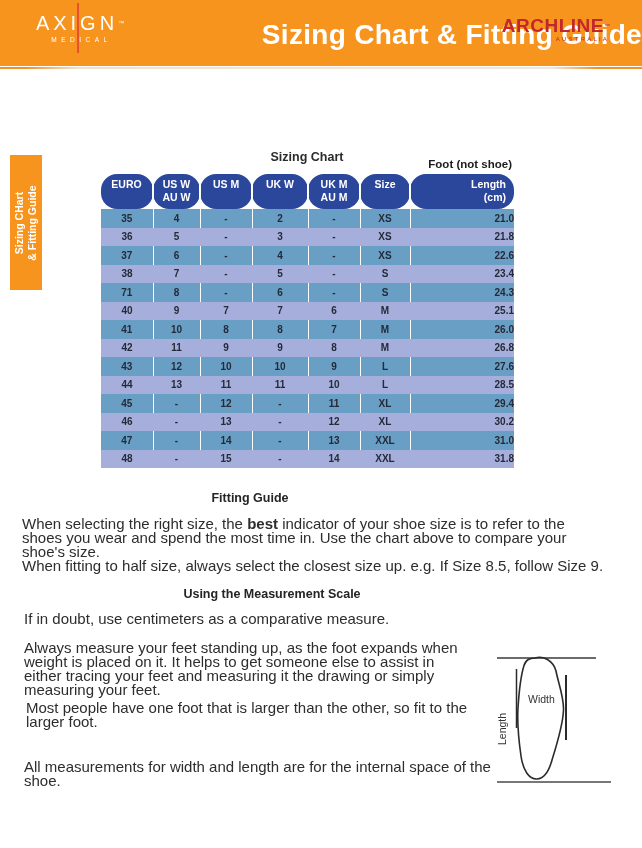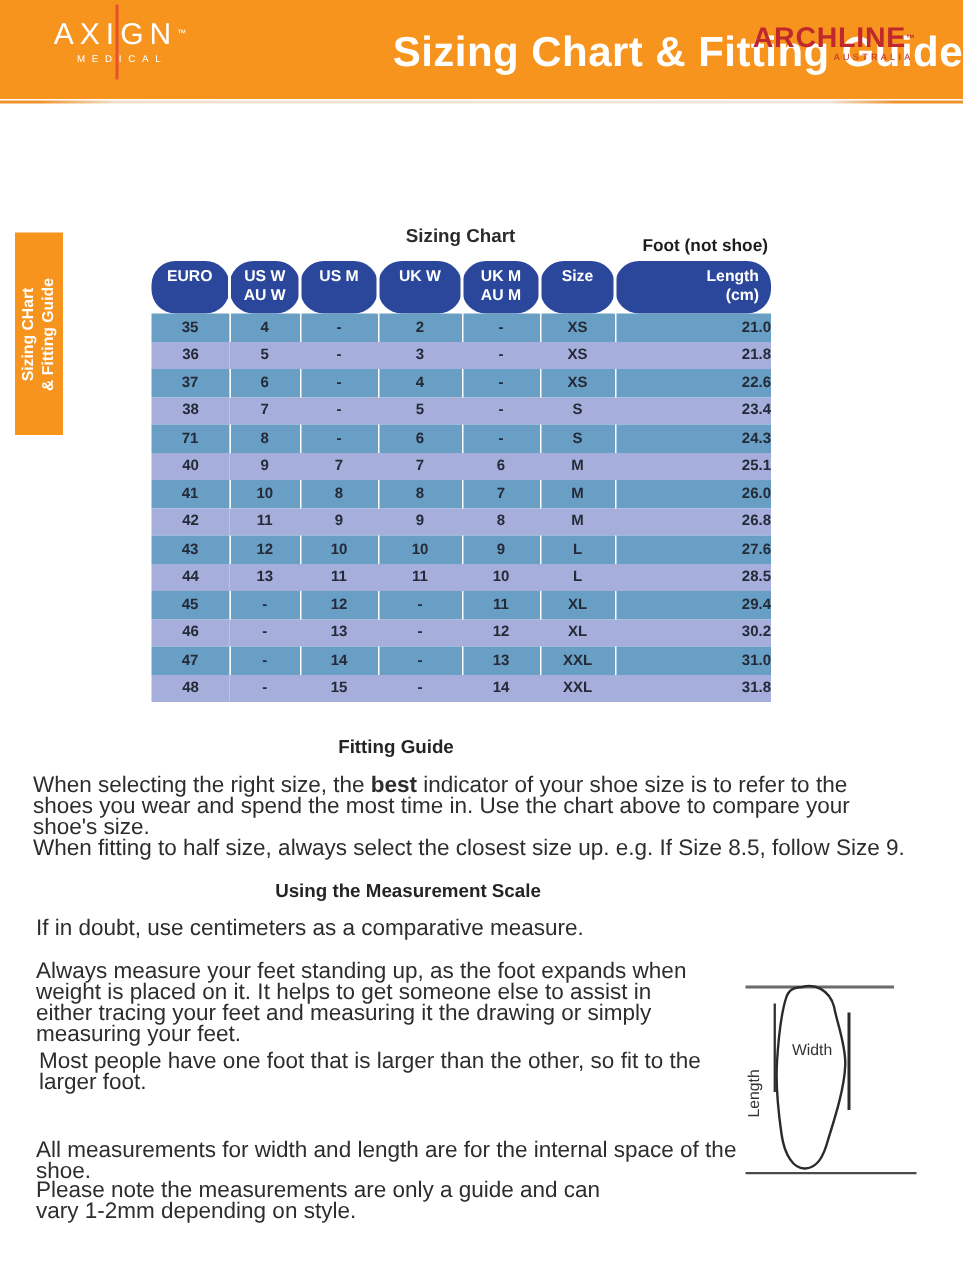--- a/index.html
+++ b/index.html
@@ -44,21 +44,21 @@
   .size-table td{font-size:10px;font-weight:bold;color:#252a38;text-align:center;
                  height:18.5px;padding:0;}
   .size-table tr.steel{background:#699FC4;}
   .size-table tr.peri{background:#A6AFDB;}
   .size-table tr.steel td{border-left:1.5px solid #fff;}
   .size-table tr.steel td:first-child{border-left:none;}
   .size-table td.len{text-align:right;}
 
   
   .h{position:absolute;font-weight:bold;font-size:12.5px;color:#242424;text-align:center;}
-  #fitting-title{left:164px;top:491px;width:200px;}
+  #fitting-title{left:150px;top:491px;width:200px;}
   #measure-title{left:142px;top:587px;width:260px;}
   .p{position:absolute;font-size:15px;color:#2d2d2d;line-height:14px;}
   #para1{left:22px;top:517px;width:578px;}
   #para2{left:22px;top:559px;width:590px;}
   #para3{left:24px;top:612px;width:450px;}
   #para4{left:24px;top:641px;width:436px;}
   #para5{left:26px;top:701px;width:460px;}
   #para6{left:24px;top:760px;width:480px;}
   #para7{left:24px;top:787px;width:404px;}
 
@@ -259,21 +259,20 @@
 
   <div class="h" id="fitting-title">Fitting Guide</div>
   <div class="p" id="para1"><span>When selecting the right size, the </span><b>best</b><span> indicator of your shoe size is to refer to the shoes you wear and spend the most time in. Use the chart above to compare your shoe's size.</span></div>
   <div class="p" id="para2">When fitting to half size, always select the closest size up. e.g. If Size 8.5, follow Size 9.</div>
 
   <div class="h" id="measure-title">Using the Measurement Scale</div>
   <div class="p" id="para3">If in doubt, use centimeters as a comparative measure.</div>
   <div class="p" id="para4">Always measure your feet standing up, as the foot expands when weight is placed on it. It helps to get someone else to assist in either tracing your feet and measuring it the drawing or simply measuring your feet.</div>
   <div class="p" id="para5">Most people have one foot that is larger than the other, so fit to the larger foot.</div>
   <div class="p" id="para6">All measurements for width and length are for the internal space of the shoe.</div>
-  <div class="p" id="para7">Please note the measurements are only a guide and can vary 1-2mm depending on style.</div>
 
   <svg class="foot-diagram" viewBox="0 0 150 150" xmlns="http://www.w3.org/2000/svg">
     <line x1="4" y1="10" x2="103" y2="10" stroke="#6b6b6b" stroke-width="2"></line>
     <line x1="4" y1="134" x2="118" y2="134" stroke="#4a4a4a" stroke-width="1.5"></line>
     <path d="M 42 10
              C 50 7.5, 60 12, 63 23
              C 65 34, 71 49, 70.5 62
              C 70 77, 64 96, 59 112
              C 56 123, 52 130.5, 44 131
              C 36 131.5, 30 122, 28 108

